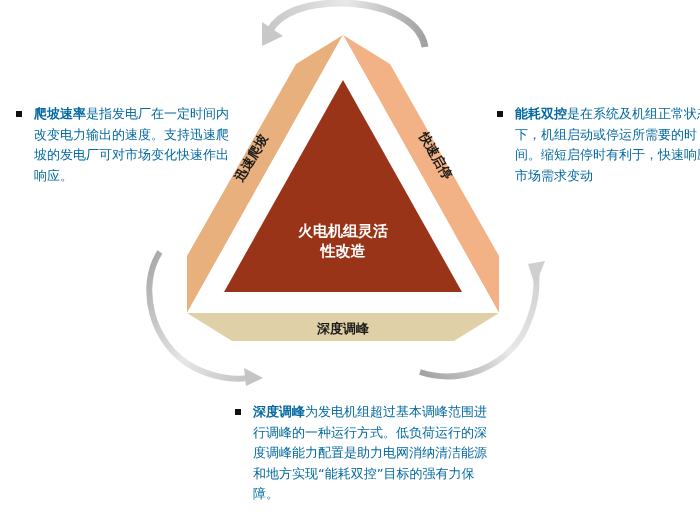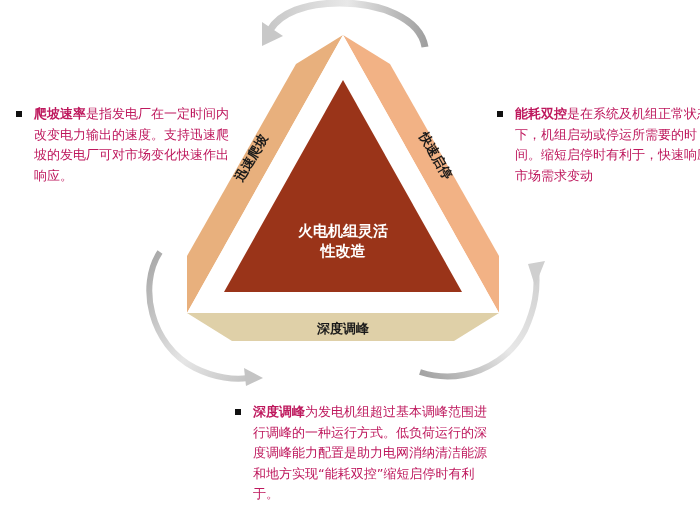--- a/index.html
+++ b/index.html
@@ -1,19 +1,19 @@
 <!DOCTYPE html>
 <html><head>
 <meta charset="utf-8">
 <style>
   html, body { margin:0; padding:0; background:#ffffff; }
   body { width:700px; height:515px; position:relative; overflow:hidden;
          font-family:"DejaVu Sans","Liberation Sans",sans-serif; color:#1a1a1a; }
   svg.diagram { position:absolute; left:0; top:0; }
-  .desc { position:absolute; font-size:13px; line-height:20.5px; color:#be185d; }
+  .desc { position:absolute; font-size:13px; line-height:20.5px; color:#0369a1; }
   .desc .bullet { position:absolute; left:0; top:7px; width:6px; height:6px; background:#111; }
   .desc .body { display:block; }
   .desc b { font-weight:bold; }
   #desc-left { left:16px; top:104px; width:200px; padding-left:18px; }
   #desc-right { left:497px; top:104px; width:195px; padding-left:18px; }
   #desc-bottom { left:235px; top:402px; width:240px; padding-left:18px; }
   .svgtxt { font-family:"DejaVu Sans","Liberation Sans",sans-serif; font-weight:bold; }
 </style>
 </head>
 <body>
@@ -75,14 +75,14 @@
   <span class="body"><b>爬坡速率</b><span>是指发电厂在一定时间内改变电力输出的速度。支持迅速爬坡的发电厂可对市场变化快速作出响应。</span></span>
 </div>
 
 <div class="desc" id="desc-right">
   <span class="bullet"></span>
   <span class="body"><b>能耗双控</b><span>是在系统及机组正常状态下，机组启动或停运所需要的时间。缩短启停时有利于，快速响应市场需求变动</span></span>
 </div>
 
 <div class="desc" id="desc-bottom">
   <span class="bullet"></span>
-  <span class="body"><b>深度调峰</b><span>为发电机组超过基本调峰范围进行调峰的一种运行方式。低负荷运行的深度调峰能力配置是助力电网消纳清洁能源和地方实现“能耗双控”缩短启停时有利于。</span></span>
+  <span class="body"><b>深度调峰</b><span>为发电机组超过基本调峰范围进行调峰的一种运行方式。低负荷运行的深度调峰能力配置是助力电网消纳清洁能源和地方实现“能耗双控”目标的强有力保障。</span></span>
 </div>
 
 </body></html>

